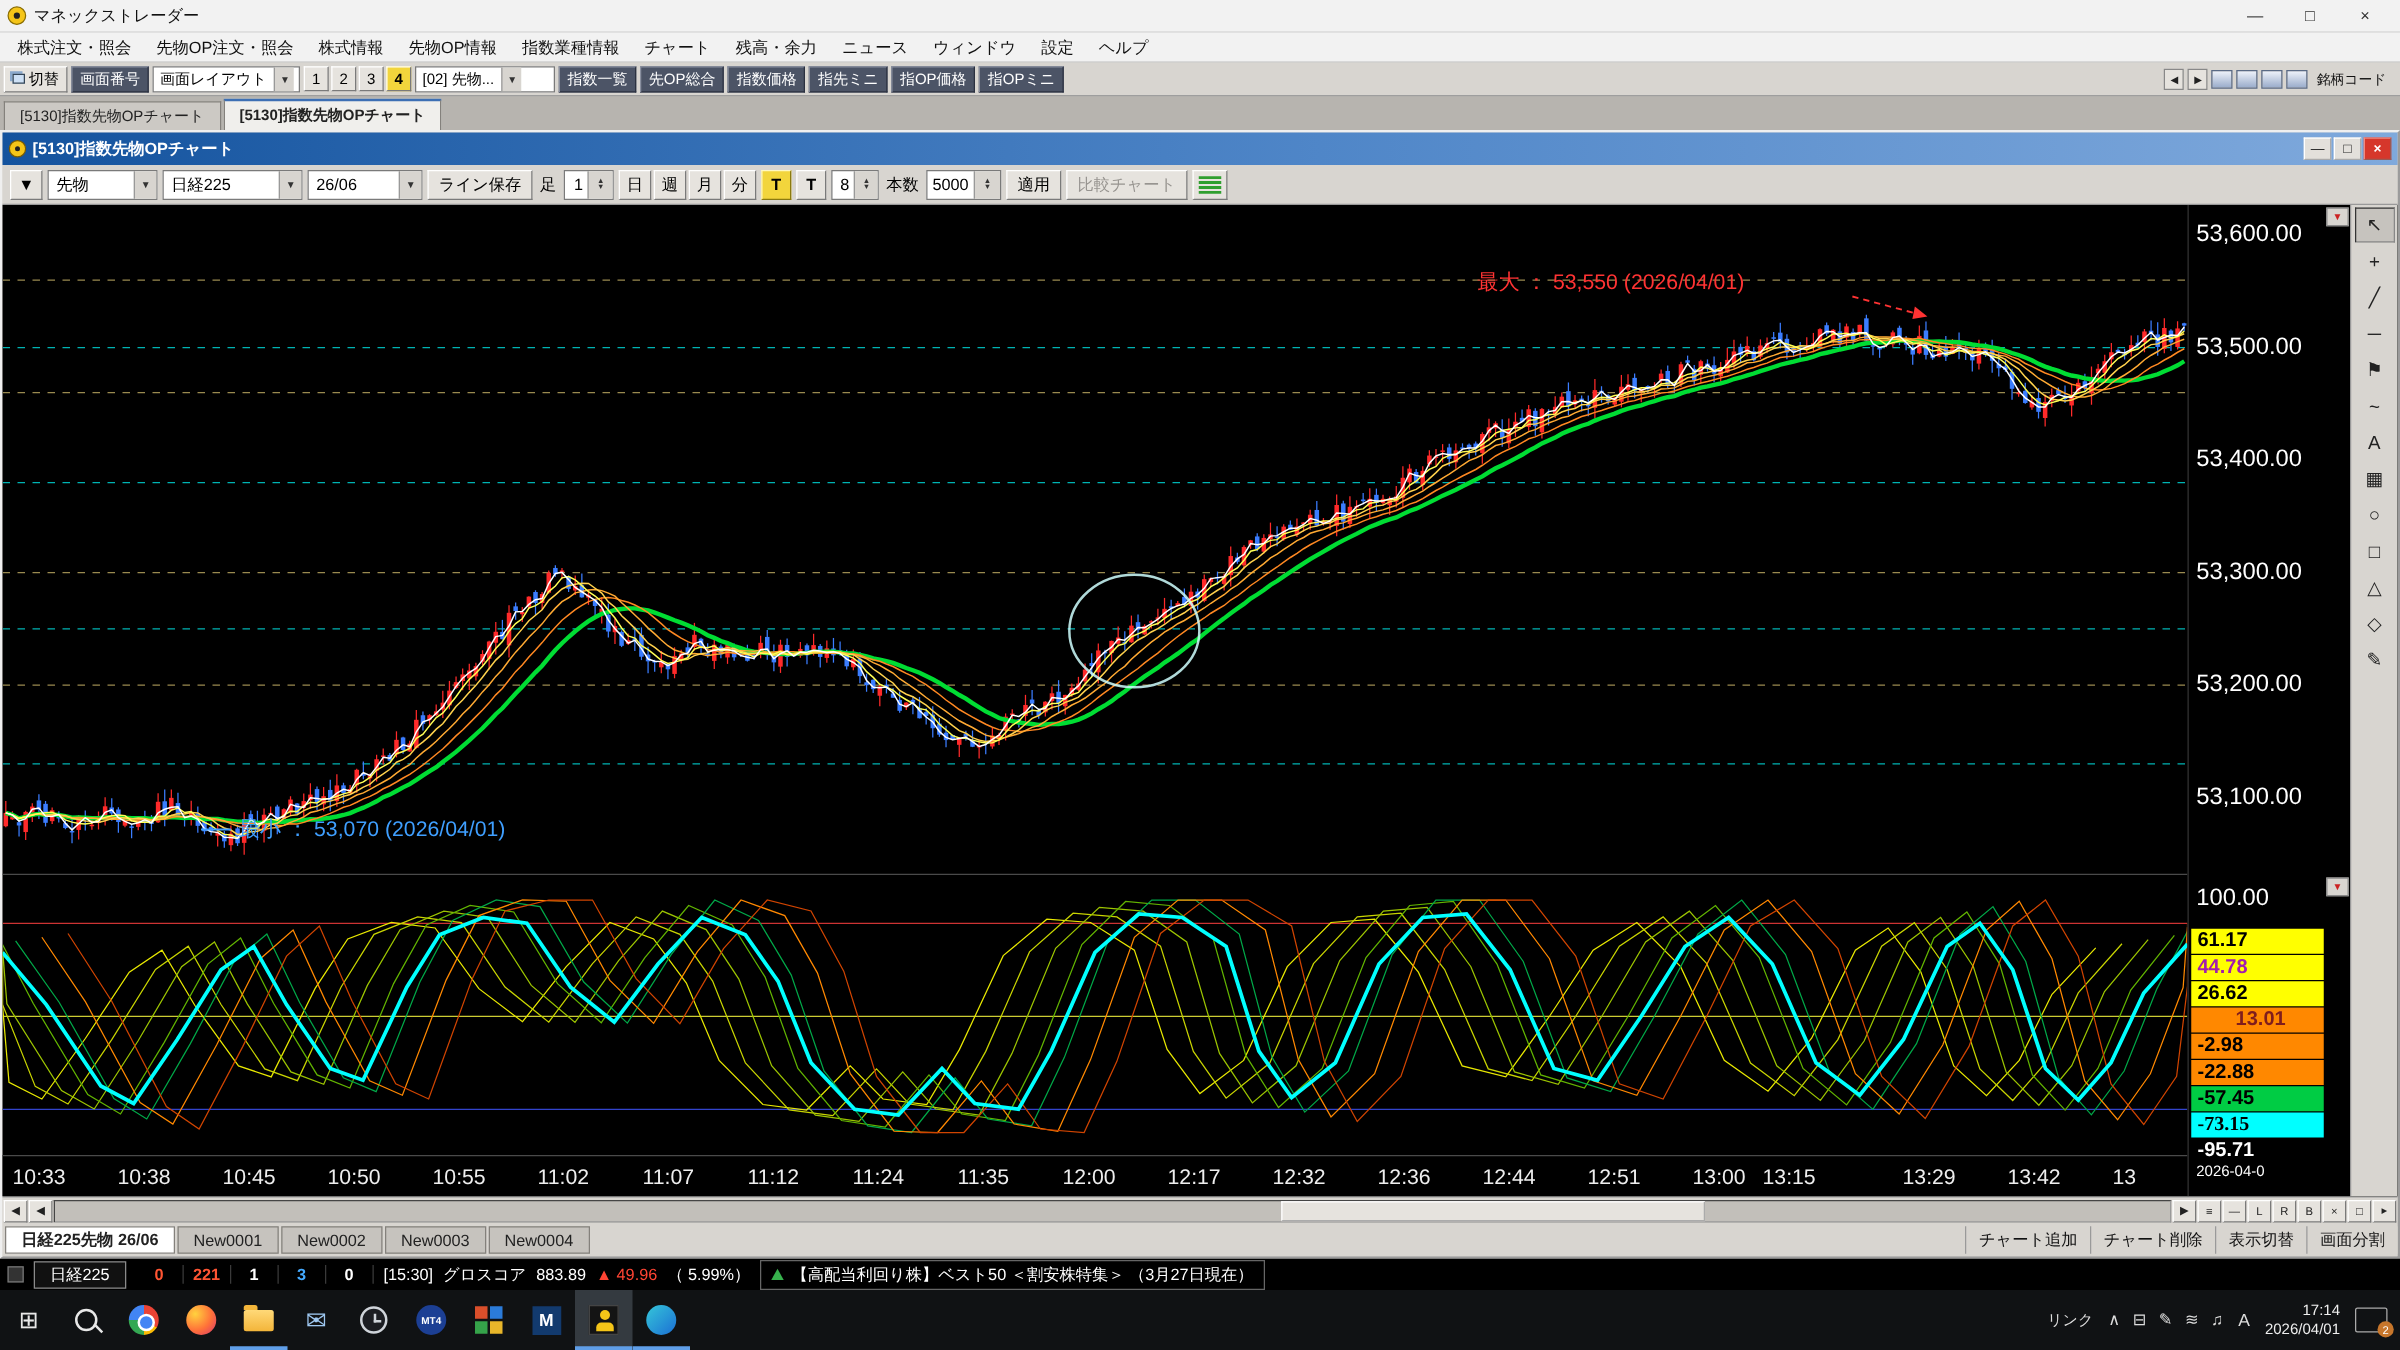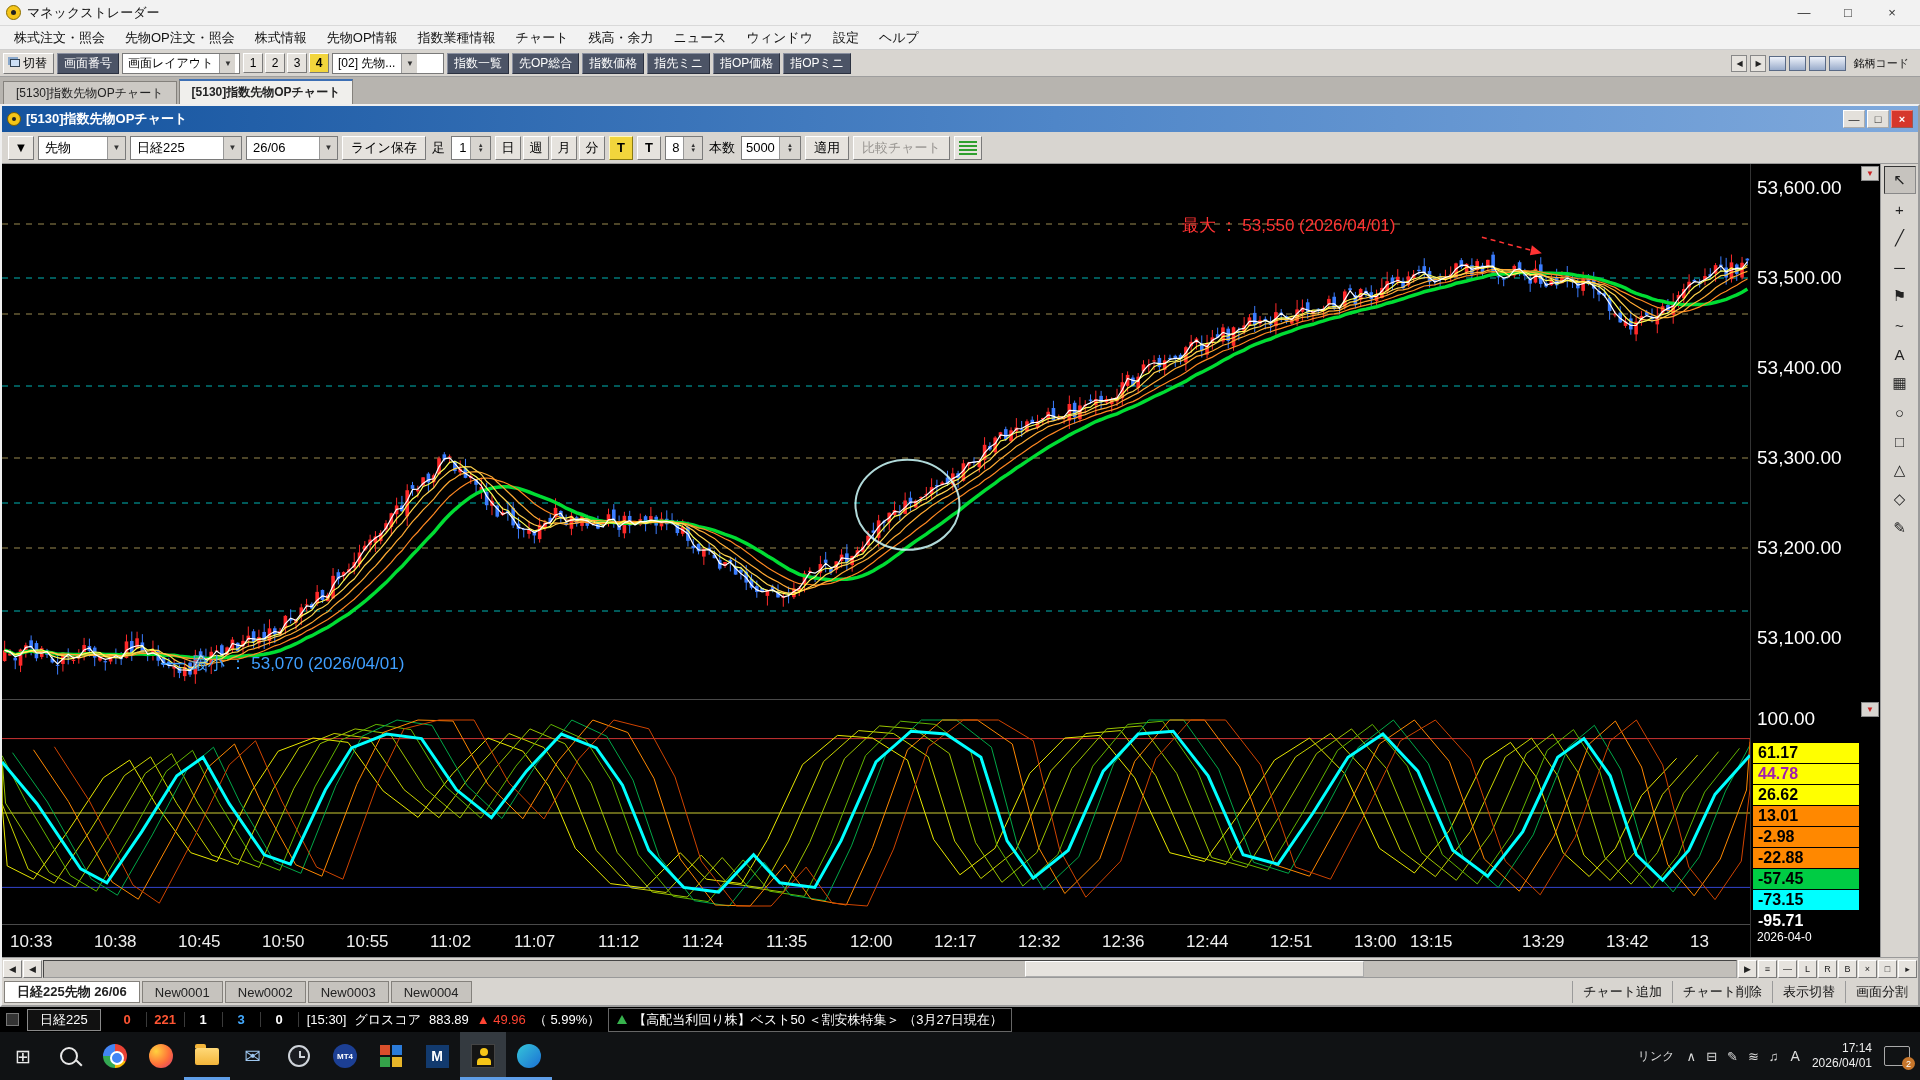--- a/index.html
+++ b/index.html
@@ -993,25 +993,25 @@
         <div class="plabel" style="top: 13px;">53,600.00</div>
             <div class="plabel" style="top: 103px;">53,500.00</div>
             <div class="plabel" style="top: 193px;">53,400.00</div>
             <div class="plabel" style="top: 283px;">53,300.00</div>
             <div class="plabel" style="top: 373px;">53,200.00</div>
             <div class="plabel" style="top: 463px;">53,100.00</div>
             <div class="plabel" style="top: 544px;">100.00</div>
             <div class="vbox" style="top: 579px; background: rgb(255, 255, 0); color: rgb(0, 0, 0);">61.17</div>
             <div class="vbox" style="top: 600px; background: rgb(255, 255, 0); color: #a21caf;">44.78</div>
             <div class="vbox" style="top: 621px; background: rgb(255, 255, 0); color: rgb(0, 0, 0);">26.62</div>
-            <div class="vbox" style="top: 642px; background: rgb(255, 136, 0); color: #000000;">13.01</div>
+            <div class="vbox" style="top: 642px; background: rgb(255, 136, 0); color: #7f1d1d; text-align: center;">13.01</div>
             <div class="vbox" style="top: 663px; background: rgb(255, 136, 0); color: rgb(0, 0, 0);">-2.98</div>
             <div class="vbox" style="top: 684px; background: rgb(255, 136, 0); color: rgb(0, 0, 0);">-22.88</div>
             <div class="vbox" style="top: 705px; background: rgb(0, 204, 68); color: rgb(0, 0, 0);">-57.45</div>
-            <div class="vbox" style="top: 726px; background: rgb(0, 255, 255); color: rgb(0, 0, 0);">-73.15</div>
+            <div class="vbox" style="top: 726px; background: rgb(0, 255, 255); color: rgb(0, 0, 0); font-family: Liberation Serif, serif;">-73.15</div>
             <div class="vbox" style="top: 747px; background: rgb(0, 0, 0); color: rgb(255, 255, 255);">-95.71</div>
           </div>
         <div class="tool-strip" id="tool-strip">
             <div class="tsbtn active">↖</div>
             <div class="tsbtn">+</div>
             <div class="tsbtn">╱</div>
             <div class="tsbtn">─</div>
             <div class="tsbtn">⚑</div>
             <div class="tsbtn">~</div>
             <div class="tsbtn">A</div>

